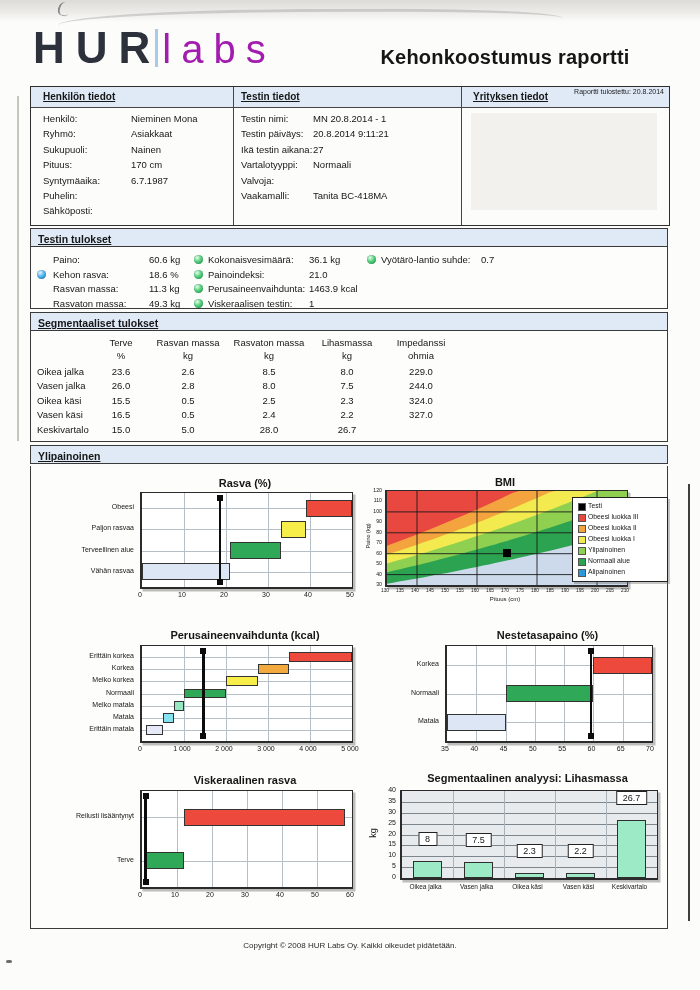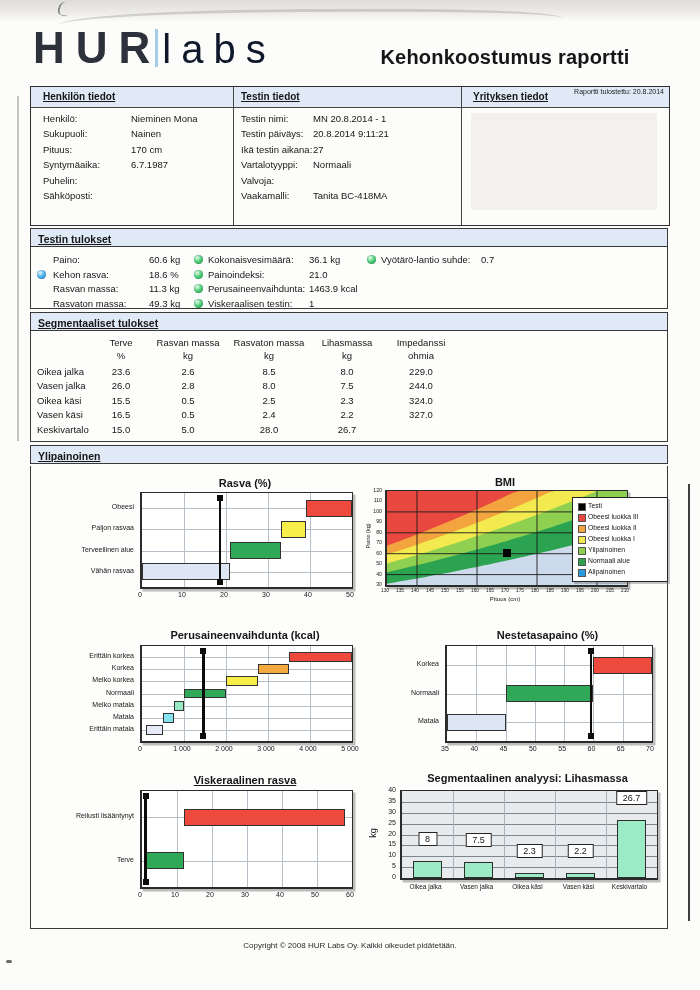--- a/index.html
+++ b/index.html
@@ -12,21 +12,21 @@
     border-top:3px solid rgba(140,140,140,.34);border-radius:48% 40% 0 0/100% 70% 0 0;transform:rotate(-.3deg);}
   .scan-squiggle{position:absolute;left:58px;top:2px;width:9px;height:13px;
     border-left:2px solid #6f6f6f;border-bottom:1px solid #8a8a8a;border-radius:70% 0 40% 60%;transform:rotate(14deg);opacity:.8;}
   .scan-line-left{position:absolute;left:17px;top:96px;width:2px;height:345px;background:#b7b5b0;opacity:.8;}
   .scan-line-right{position:absolute;left:688px;top:484px;width:2px;height:437px;background:#1c1c1c;opacity:.85;}
   .scan-dot{position:absolute;left:6px;top:960px;width:6px;height:3px;background:#4a4a4a;border-radius:2px;opacity:.8;}
   
   .logo{position:absolute;left:33px;top:28px;display:flex;align-items:flex-end;}
   .logo-hur{font-size:44px;line-height:40px;font-weight:600;color:#2d313c;letter-spacing:11px;}
   .logo-div{display:inline-block;width:3px;height:38px;background:#a6cbe9;margin:0 4px 1px -6px;}
-  .logo-labs{font-size:40px;line-height:38px;font-weight:500;color:#0f172a;letter-spacing:10px;}
+  .logo-labs{font-size:40px;line-height:38px;font-weight:500;color:#a21caf;letter-spacing:10px;}
   .report-title{position:absolute;left:330px;top:46px;width:350px;text-align:center;
     font-size:20px;font-weight:bold;letter-spacing:.2px;}
   
   .info-box{position:absolute;left:30px;top:86px;width:638px;height:138px;border:1px solid #2e2e2e;}
   .info-head{position:absolute;left:0;top:0;width:100%;height:20px;background:#dfeaf6;border-bottom:1px solid #444;}
   .ih{position:absolute;top:4px;font-size:10px;font-weight:bold;text-decoration:underline;}
   .ih.c1{left:12px;} .ih.c2{left:210px;} .ih.c3{left:442px;}
   .printed{position:absolute;right:5px;top:1px;font-size:7px;color:#222;}
   .vline{position:absolute;top:0;width:1px;height:100%;background:#444;}
   .v1{left:202px;} .v2{left:430px;}
@@ -74,20 +74,24 @@
       <div class="ih c2">Testin tiedot</div>
       <div class="ih c3">Yrityksen tiedot</div>
       <div class="printed">Raportti tulostettu: 20.8.2014</div>
     </div>
     <div class="vline v1"></div>
     <div class="vline v2"></div>
     <div id="person-rows" class="col-rows" style="left:12px;top:25px;width:188px">
         <div class="info-row">
           <span class="lab">Henkilö:</span>
           <span class="val" style="left: 88px;">Nieminen Mona</span>
+        </div>
+        <div class="info-row">
+          <span class="lab">Ryhmö:</span>
+          <span class="val" style="left: 88px;">Asiakkaat</span>
         </div>
         <div class="info-row">
           <span class="lab">Sukupuoli:</span>
           <span class="val" style="left: 88px;">Nainen</span>
         </div>
         <div class="info-row">
           <span class="lab">Pituus:</span>
           <span class="val" style="left: 88px;">170 cm</span>
         </div>
         <div class="info-row">
@@ -405,21 +409,21 @@
       <div style="position: absolute; left: 454.286px; top: 745px; width: 40px; text-align: center; font-size: 7px;">40</div>
       <div style="position: absolute; left: 483.571px; top: 745px; width: 40px; text-align: center; font-size: 7px;">45</div>
       <div style="position: absolute; left: 512.857px; top: 745px; width: 40px; text-align: center; font-size: 7px;">50</div>
       <div style="position: absolute; left: 542.143px; top: 745px; width: 40px; text-align: center; font-size: 7px;">55</div>
       <div style="position: absolute; left: 571.429px; top: 745px; width: 40px; text-align: center; font-size: 7px;">60</div>
       <div style="position: absolute; left: 600.714px; top: 745px; width: 40px; text-align: center; font-size: 7px;">65</div>
       <div style="position: absolute; left: 630px; top: 745px; width: 40px; text-align: center; font-size: 7px;">70</div>
       <div style="position: absolute; left: 349px; top: 660px; width: 90px; text-align: right; font-size: 7px;">Korkea</div>
       <div style="position: absolute; left: 349px; top: 688.5px; width: 90px; text-align: right; font-size: 7px;">Normaali</div>
       <div style="position: absolute; left: 349px; top: 717px; width: 90px; text-align: right; font-size: 7px;">Matala</div>
-      <div style="position: absolute; left: 80px; top: 774px; width: 330px; text-align: center; font-size: 11px; font-weight: bold; text-decoration: underline;">Viskeraalinen rasva</div>
+      <div style="position: absolute; left: 80px; top: 774px; width: 330px; text-align: center; font-size: 11px; font-weight: bold;">Viskeraalinen rasva</div>
       <div class="plot" style="position: absolute; left: 140px; top: 790px; width: 210px; height: 96px;">
         <div style="position: absolute; left: 35px; top: 0px; width: 1px; height: 100%; background: rgb(182, 190, 199);"></div>
         <div style="position: absolute; left: 70px; top: 0px; width: 1px; height: 100%; background: rgb(182, 190, 199);"></div>
         <div style="position: absolute; left: 105px; top: 0px; width: 1px; height: 100%; background: rgb(182, 190, 199);"></div>
         <div style="position: absolute; left: 140px; top: 0px; width: 1px; height: 100%; background: rgb(182, 190, 199);"></div>
         <div style="position: absolute; left: 175px; top: 0px; width: 1px; height: 100%; background: rgb(182, 190, 199);"></div>
         <div style="position: absolute; left: 0px; top: 26.4px; width: 100%; height: 1px; background: rgb(182, 190, 199);"></div>
         <div style="position: absolute; left: 42px; top: 17.9px; width: 161px; height: 17px; background: rgb(237, 74, 61); border: 1px solid rgb(51, 51, 51); box-sizing: border-box;"></div>
         <div style="position: absolute; left: 0px; top: 69.6px; width: 100%; height: 1px; background: rgb(182, 190, 199);"></div>
         <div style="position: absolute; left: 3.5px; top: 61.1px; width: 38.5px; height: 17px; background: rgb(47, 168, 87); border: 1px solid rgb(51, 51, 51); box-sizing: border-box;"></div>

